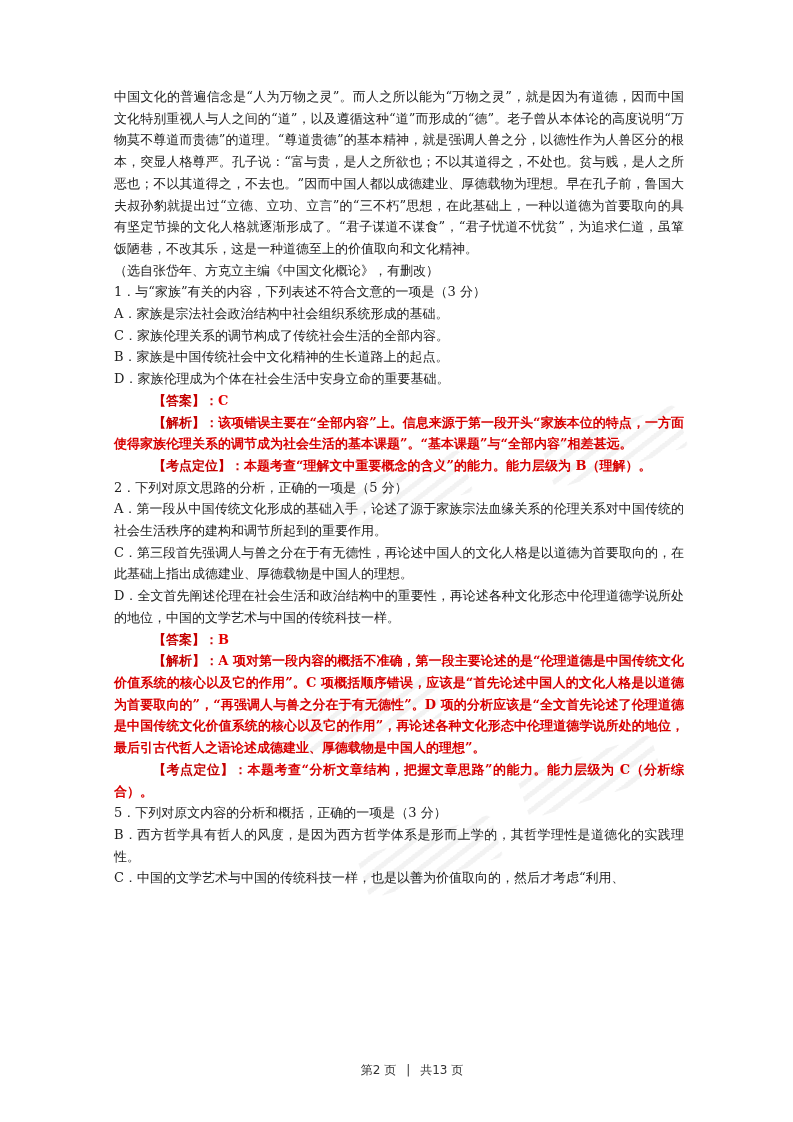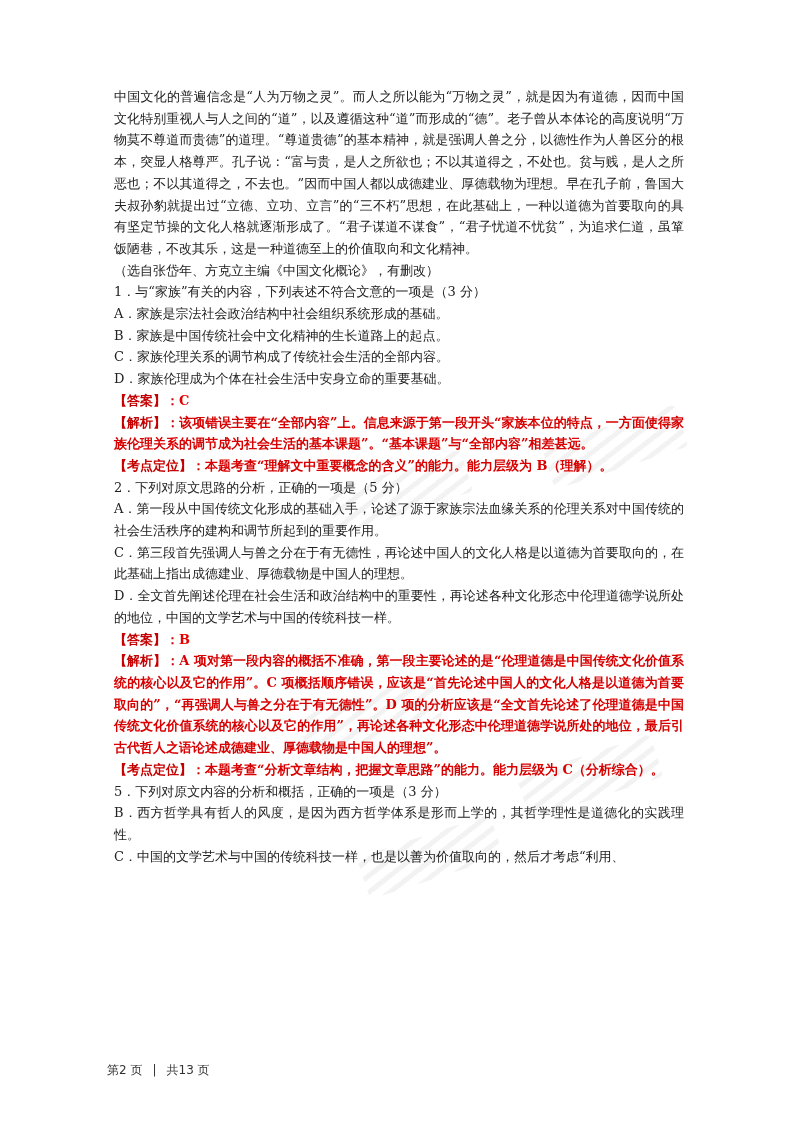--- a/index.html
+++ b/index.html
@@ -14,26 +14,26 @@
     position: absolute;
     left: 114px; top: 86px; width: 570px;
     color: #212121;
     font-size: 13px;
     line-height: 21.7px;
     text-align: justify;
     text-justify: inter-ideograph;
   }
   .content p { margin: 0; padding: 0; }
   .red { color: #d80000; font-weight: 600; }
-  .red-label { color: #c40000; font-weight: 700; }
+  .red-label { color: #c40000; font-weight: 700; margin-left: 39px; }
   .answer-value { color: #e60000; }
   .footer {
     position: absolute;
-    left: 102px; top: 1062px; width: 570px;
-    text-align: left;
+    left: 127px; top: 1062px; width: 570px;
+    text-align: center;
     font-size: 12px;
     color: #333333;
     font-family: "DejaVu Sans", "Liberation Sans", sans-serif;
   }
   .footer span { margin: 0 5px; }
   
   .wm {
     position: absolute;
     width: 140px; height: 44px;
     background: repeating-linear-gradient(-20deg,
@@ -56,22 +56,22 @@
   <div class="wm" style="left:360px; top:835px;"></div>
 
   <div class="content">
 
     <p>中国文化的普遍信念是“人为万物之灵”。而人之所以能为“万物之灵”，就是因为有道德，因而中国文化特别重视人与人之间的“道”，以及遵循这种“道”而形成的“德”。老子曾从本体论的高度说明“万物莫不尊道而贵德”的道理。“尊道贵德”的基本精神，就是强调人兽之分，以德性作为人兽区分的根本，突显人格尊严。孔子说：“富与贵，是人之所欲也；不以其道得之，不处也。贫与贱，是人之所恶也；不以其道得之，不去也。”因而中国人都以成德建业、厚德载物为理想。早在孔子前，鲁国大夫叔孙豹就提出过“立德、立功、立言”的“三不朽”思想，在此基础上，一种以道德为首要取向的具有坚定节操的文化人格就逐渐形成了。“君子谋道不谋食”，“君子忧道不忧贫”，为追求仁道，虽箪饭陋巷，不改其乐，这是一种道德至上的价值取向和文化精神。</p>
     <p>（选自张岱年、方克立主编《中国文化概论》，有删改）</p>
 
     <section>
       <p>1．与“家族”有关的内容，下列表述不符合文意的一项是（3 分）</p>
       <p>A．家族是宗法社会政治结构中社会组织系统形成的基础。</p>
+      <p>C．家族伦理关系的调节构成了传统社会生活的全部内容。</p>
       <p>B．家族是中国传统社会中文化精神的生长道路上的起点。</p>
-      <p>C．家族伦理关系的调节构成了传统社会生活的全部内容。</p>
       <p>D．家族伦理成为个体在社会生活中安身立命的重要基础。</p>
       <p class="red"><span class="red-label">【答案】：</span><span class="answer-value">C</span></p>
       <p class="red"><span class="red-label">【解析】：</span><span>该项错误主要在“全部内容”上。信息来源于第一段开头“家族本位的特点，一方面使得家族伦理关系的调节成为社会生活的基本课题”。“基本课题”与“全部内容”相差甚远。</span></p>
       <p class="red"><span class="red-label">【考点定位】：</span><span>本题考查“理解文中重要概念的含义”的能力。能力层级为 B（理解）。</span></p>
     </section>
 
     <section>
       <p>2．下列对原文思路的分析，正确的一项是（5 分）</p>
       <p>A．第一段从中国传统文化形成的基础入手，论述了源于家族宗法血缘关系的伦理关系对中国传统的社会生活秩序的建构和调节所起到的重要作用。</p>
       <p>C．第三段首先强调人与兽之分在于有无德性，再论述中国人的文化人格是以道德为首要取向的，在此基础上指出成德建业、厚德载物是中国人的理想。</p>

